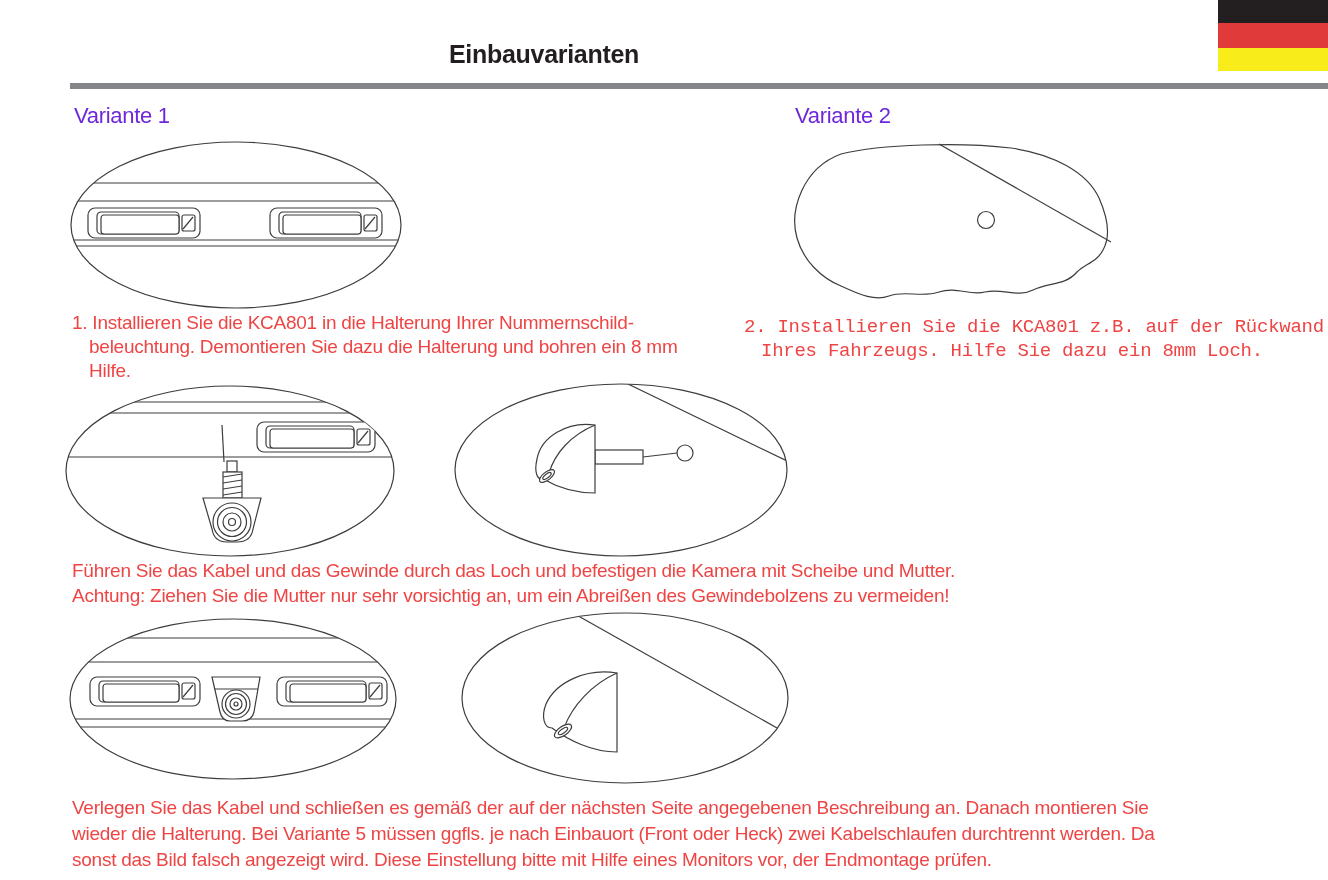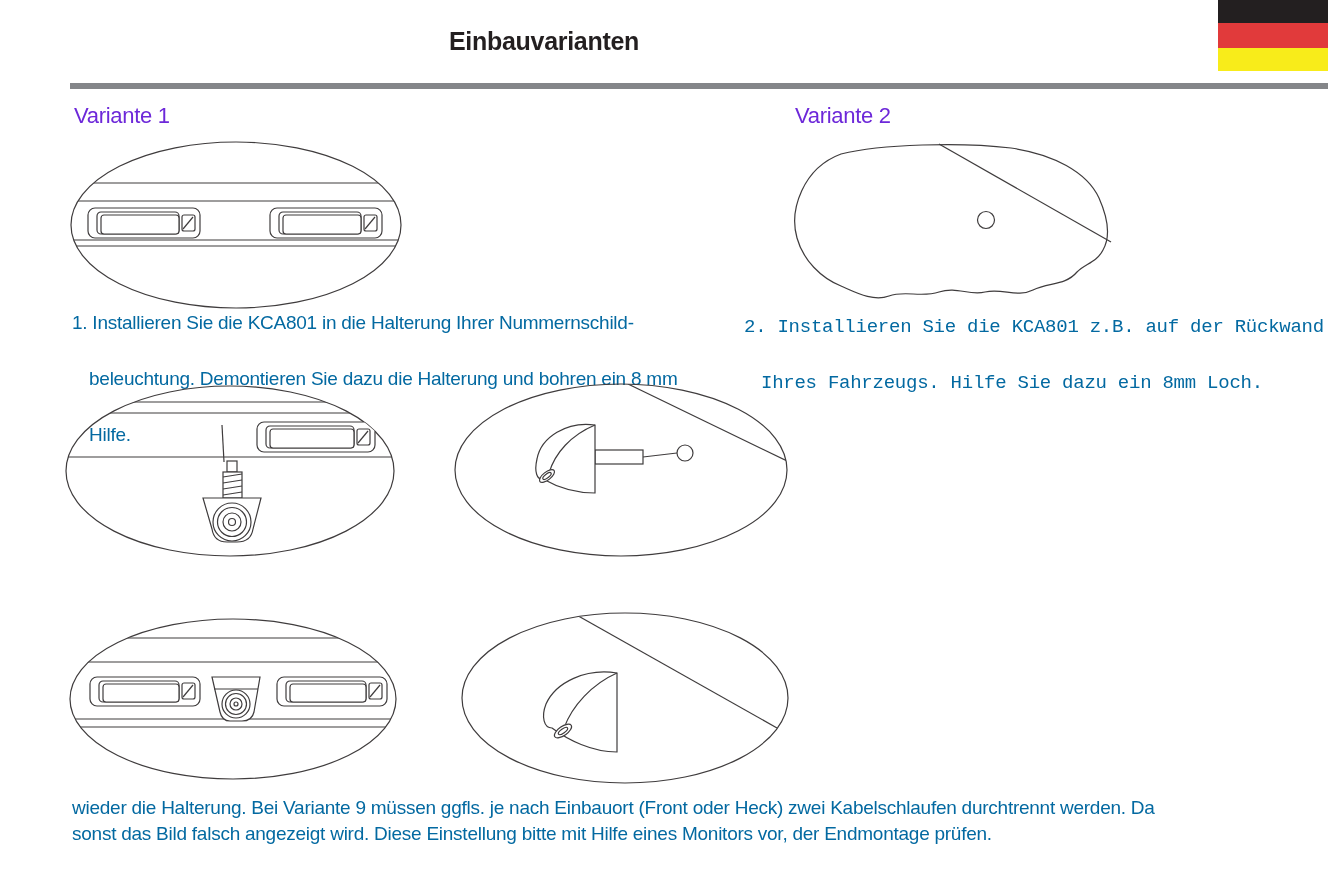--- a/index.html
+++ b/index.html
@@ -3,34 +3,34 @@
 <meta charset="utf-8">
 <style>
   html,body{margin:0;padding:0;}
   body{
     width:1328px;height:880px;background:#ffffff;
     font-family:"Liberation Sans",sans-serif;color:#2a2729;
   }
   .page{position:relative;width:1328px;height:880px;overflow:hidden;background:#fff;}
 
   .doc-title{
-    position:absolute;top:27px;left:0;width:1088px;text-align:center;
+    position:absolute;top:40px;left:0;width:1088px;text-align:center;
     font-size:25px;font-weight:bold;letter-spacing:-0.3px;color:#231f20;
   }
   .header-rule{position:absolute;left:70px;top:83px;width:1258px;height:6px;background:#848689;}
 
   .flag{position:absolute;left:1218px;top:0;width:110px;height:71px;}
 
   .variant-heading{position:absolute;font-size:22px;letter-spacing:-0.3px;color:#6d28d9;}
   #h-var1{left:74px;top:103px;}
   #h-var2{left:795px;top:103px;text-align:right;}
 
-  .body-text{position:absolute;font-size:19px;letter-spacing:-0.25px;color:#0369a1;}
+  .body-text{position:absolute;font-size:19px;letter-spacing:-0.25px;color:#ef4444;}
   .step{line-height:24px;}
-  .step .cont{padding-left:17px;margin-top:32px;}
+  .step .cont{padding-left:17px;}
   #step1{left:72px;top:311px;}
   #step2{left:744px;top:315px;font-family:Liberation Mono, monospace;}
   #mount-note{left:72px;top:558px;line-height:25px;}
   #close-note{left:72px;top:795px;line-height:26px;}
 
   .illus{position:absolute;}
   .illus svg{display:block;}
   .ln{stroke:#3f3c3d;stroke-width:1.2;fill:none;}
   .lnw{stroke:#3f3c3d;stroke-width:1.2;fill:#ffffff;}
 </style>
@@ -156,20 +156,22 @@
           <ellipse class="lnw" cx="94" cy="93" rx="9" ry="4" transform="rotate(-38 94 93)"></ellipse>
           <ellipse class="ln" cx="94" cy="93" rx="5" ry="2" transform="rotate(-38 94 93)"></ellipse>
         </g>
         <line class="ln" x1="190" y1="74" x2="224" y2="70"></line>
         <circle class="ln" cx="232" cy="70" r="8"></circle>
       </g>
     </svg>
   </div>
 
   <div class="body-text" id="mount-note">
+    <div>Führen Sie das Kabel und das Gewinde durch das Loch und befestigen die Kamera mit Scheibe und Mutter.</div>
+    <div>Achtung: Ziehen Sie die Mutter nur sehr vorsichtig an, um ein Abreißen des Gewindebolzens zu vermeiden!</div>
   </div>
 
   <div class="illus" style="left:68px;top:618px;">
     <svg width="330" height="163" viewBox="0 0 330 163">
       <defs>
           <clipPath id="clipE">
             <ellipse cx="165" cy="81" rx="163" ry="80"></ellipse>
           </clipPath>
         </defs>
       <ellipse class="ln" cx="165" cy="81" rx="163" ry="80"></ellipse>
@@ -218,17 +220,18 @@
           <path class="lnw" d="M157,61 C126,56 96,70 86,92 C81,105 84,116 92,116 C108,128 132,140 157,140 L157,61 Z"></path>
           <path class="ln" d="M157,61 C132,72 112,94 104,116"></path>
           <ellipse class="lnw" cx="103" cy="119" rx="10" ry="4.5" transform="rotate(-35 103 119)"></ellipse>
           <ellipse class="ln" cx="103" cy="119" rx="5.5" ry="2" transform="rotate(-35 103 119)"></ellipse>
         </g>
       </g>
     </svg>
   </div>
 
   <div class="body-text" id="close-note">
-    <div>wieder die Halterung. Bei Variante 9 müssen ggfls. je nach Einbauort (Front oder Heck) zwei Kabelschlaufen durchtrennt werden. Da</div>
+    <div>Verlegen Sie das Kabel und schließen es gemäß der auf der nächsten Seite angegebenen Beschreibung an. Danach montieren Sie</div>
+    <div>wieder die Halterung. Bei Variante 5 müssen ggfls. je nach Einbauort (Front oder Heck) zwei Kabelschlaufen durchtrennt werden. Da</div>
     <div>sonst das Bild falsch angezeigt wird. Diese Einstellung bitte mit Hilfe eines Monitors vor, der Endmontage prüfen.</div>
   </div>
 
 </div>
 
 </body></html>

